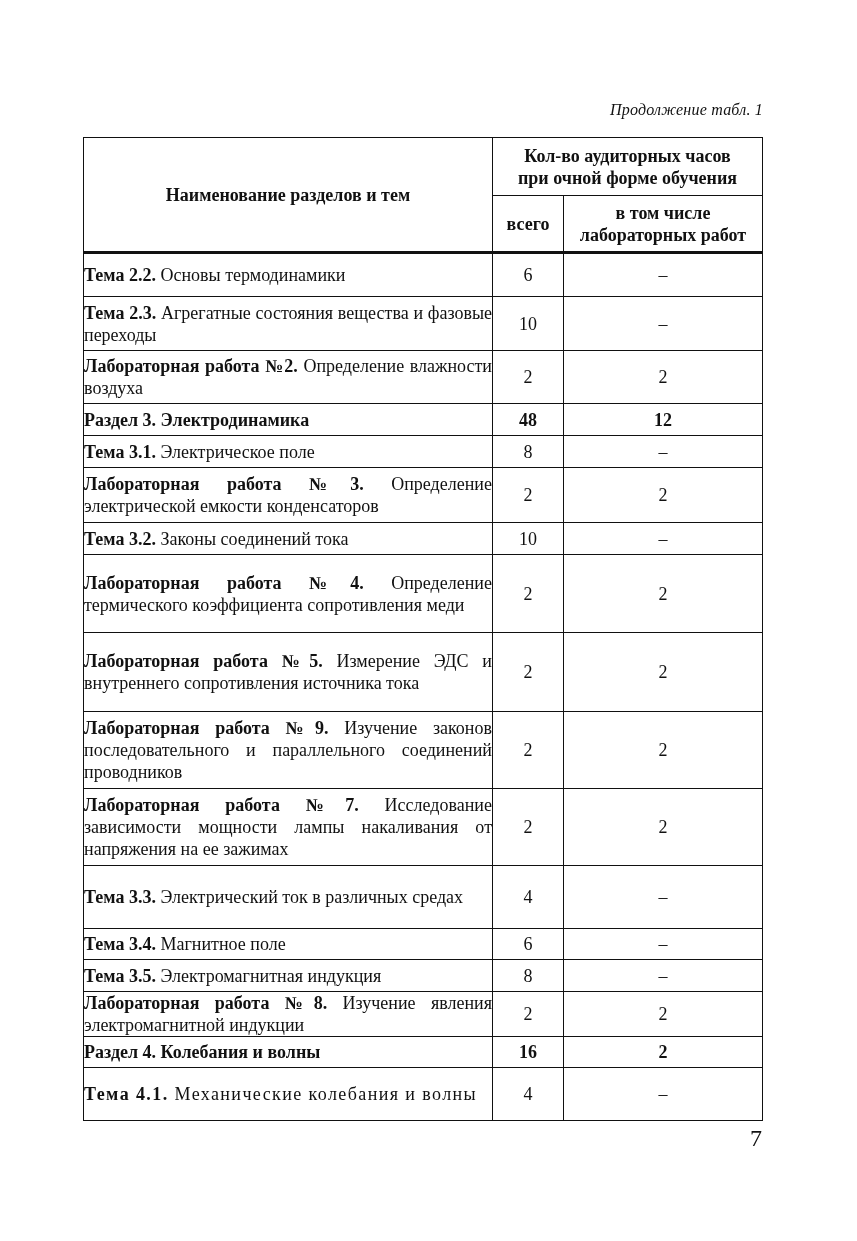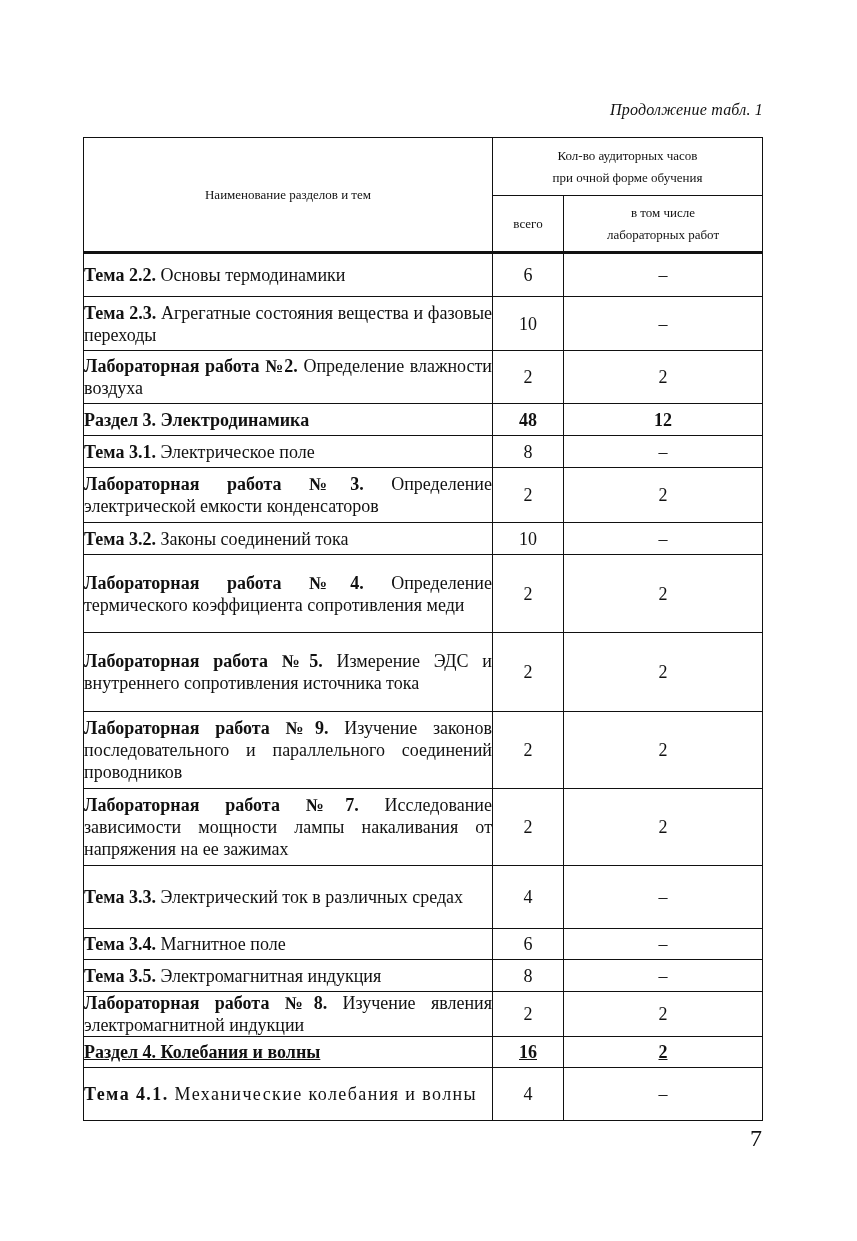--- a/index.html
+++ b/index.html
@@ -35,22 +35,22 @@
     }
     table.main col.c1 { width: 409px; }
     table.main col.c2 { width: 71px; }
     table.main col.c3 { width: 199px; }
     table.main td, table.main th {
       border: 1.5px solid #111;
       padding: 0;
       vertical-align: middle;
     }
     table.main th {
-      font-weight: normal;
-      font-size: 13px;
+      font-weight: bold;
+      font-size: 18px;
       line-height: 22px;
       text-align: center;
     }
     thead tr.h1 th { height: 57px; }
     thead tr.h2 th { height: 55px; }
     thead tr.h2 th, thead tr.h1 th.name-head {
       border-bottom: 3px solid #111;
     }
     td.name {
       text-align: justify;
@@ -169,21 +169,21 @@
       <tr style="height: 32px;">
         <td class="name"><span class="b">Тема 3.5.</span><span> Электромагнитная индукция</span></td>
         <td class="num">8</td>
         <td class="num">–</td>
       </tr>
       <tr style="height: 44px; margin-top: 34px;">
         <td class="name"><span class="b">Лабораторная работа №8.</span><span> Изучение явления электромагнитной индукции</span></td>
         <td class="num">2</td>
         <td class="num">2</td>
       </tr>
-      <tr class="section" style="height: 31px; text-decoration: underline;">
+      <tr class="section" style="height: 31px;">
         <td class="name"><span class="b">Раздел 4. Колебания и волны</span><span></span></td>
         <td class="num">16</td>
         <td class="num">2</td>
       </tr>
       <tr style="height: 53px;">
         <td class="name spaced"><span class="b">Тема 4.1.</span><span> Механические колебания и волны</span></td>
         <td class="num">4</td>
         <td class="num">–</td>
       </tr>
     </tbody>

